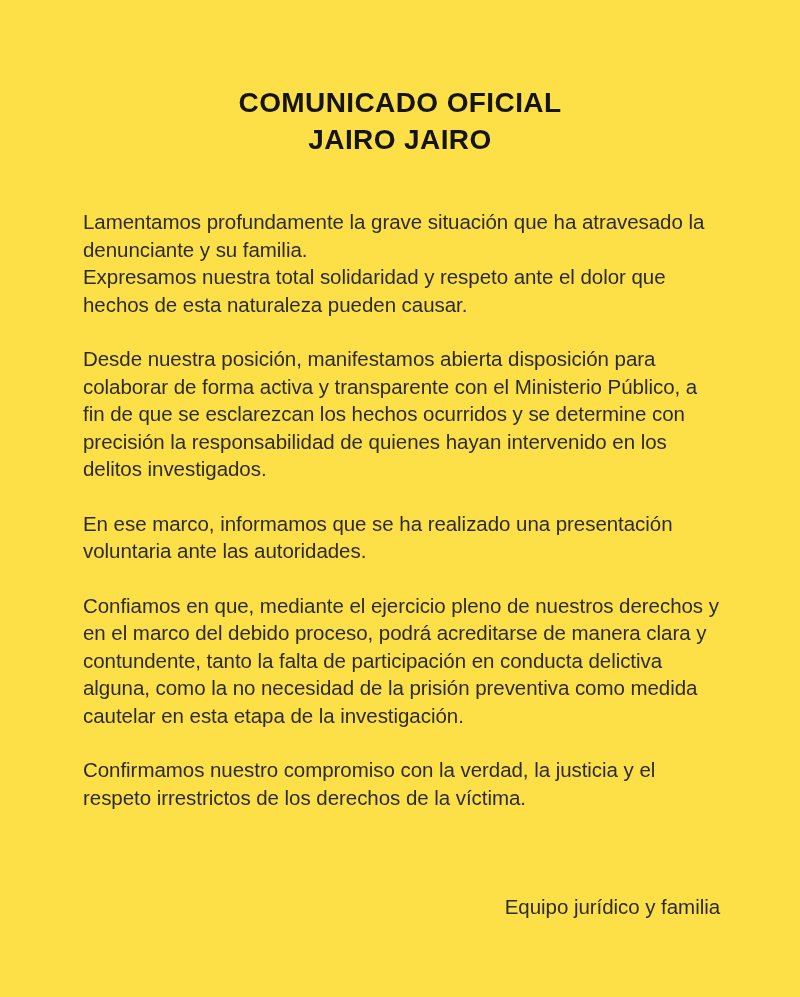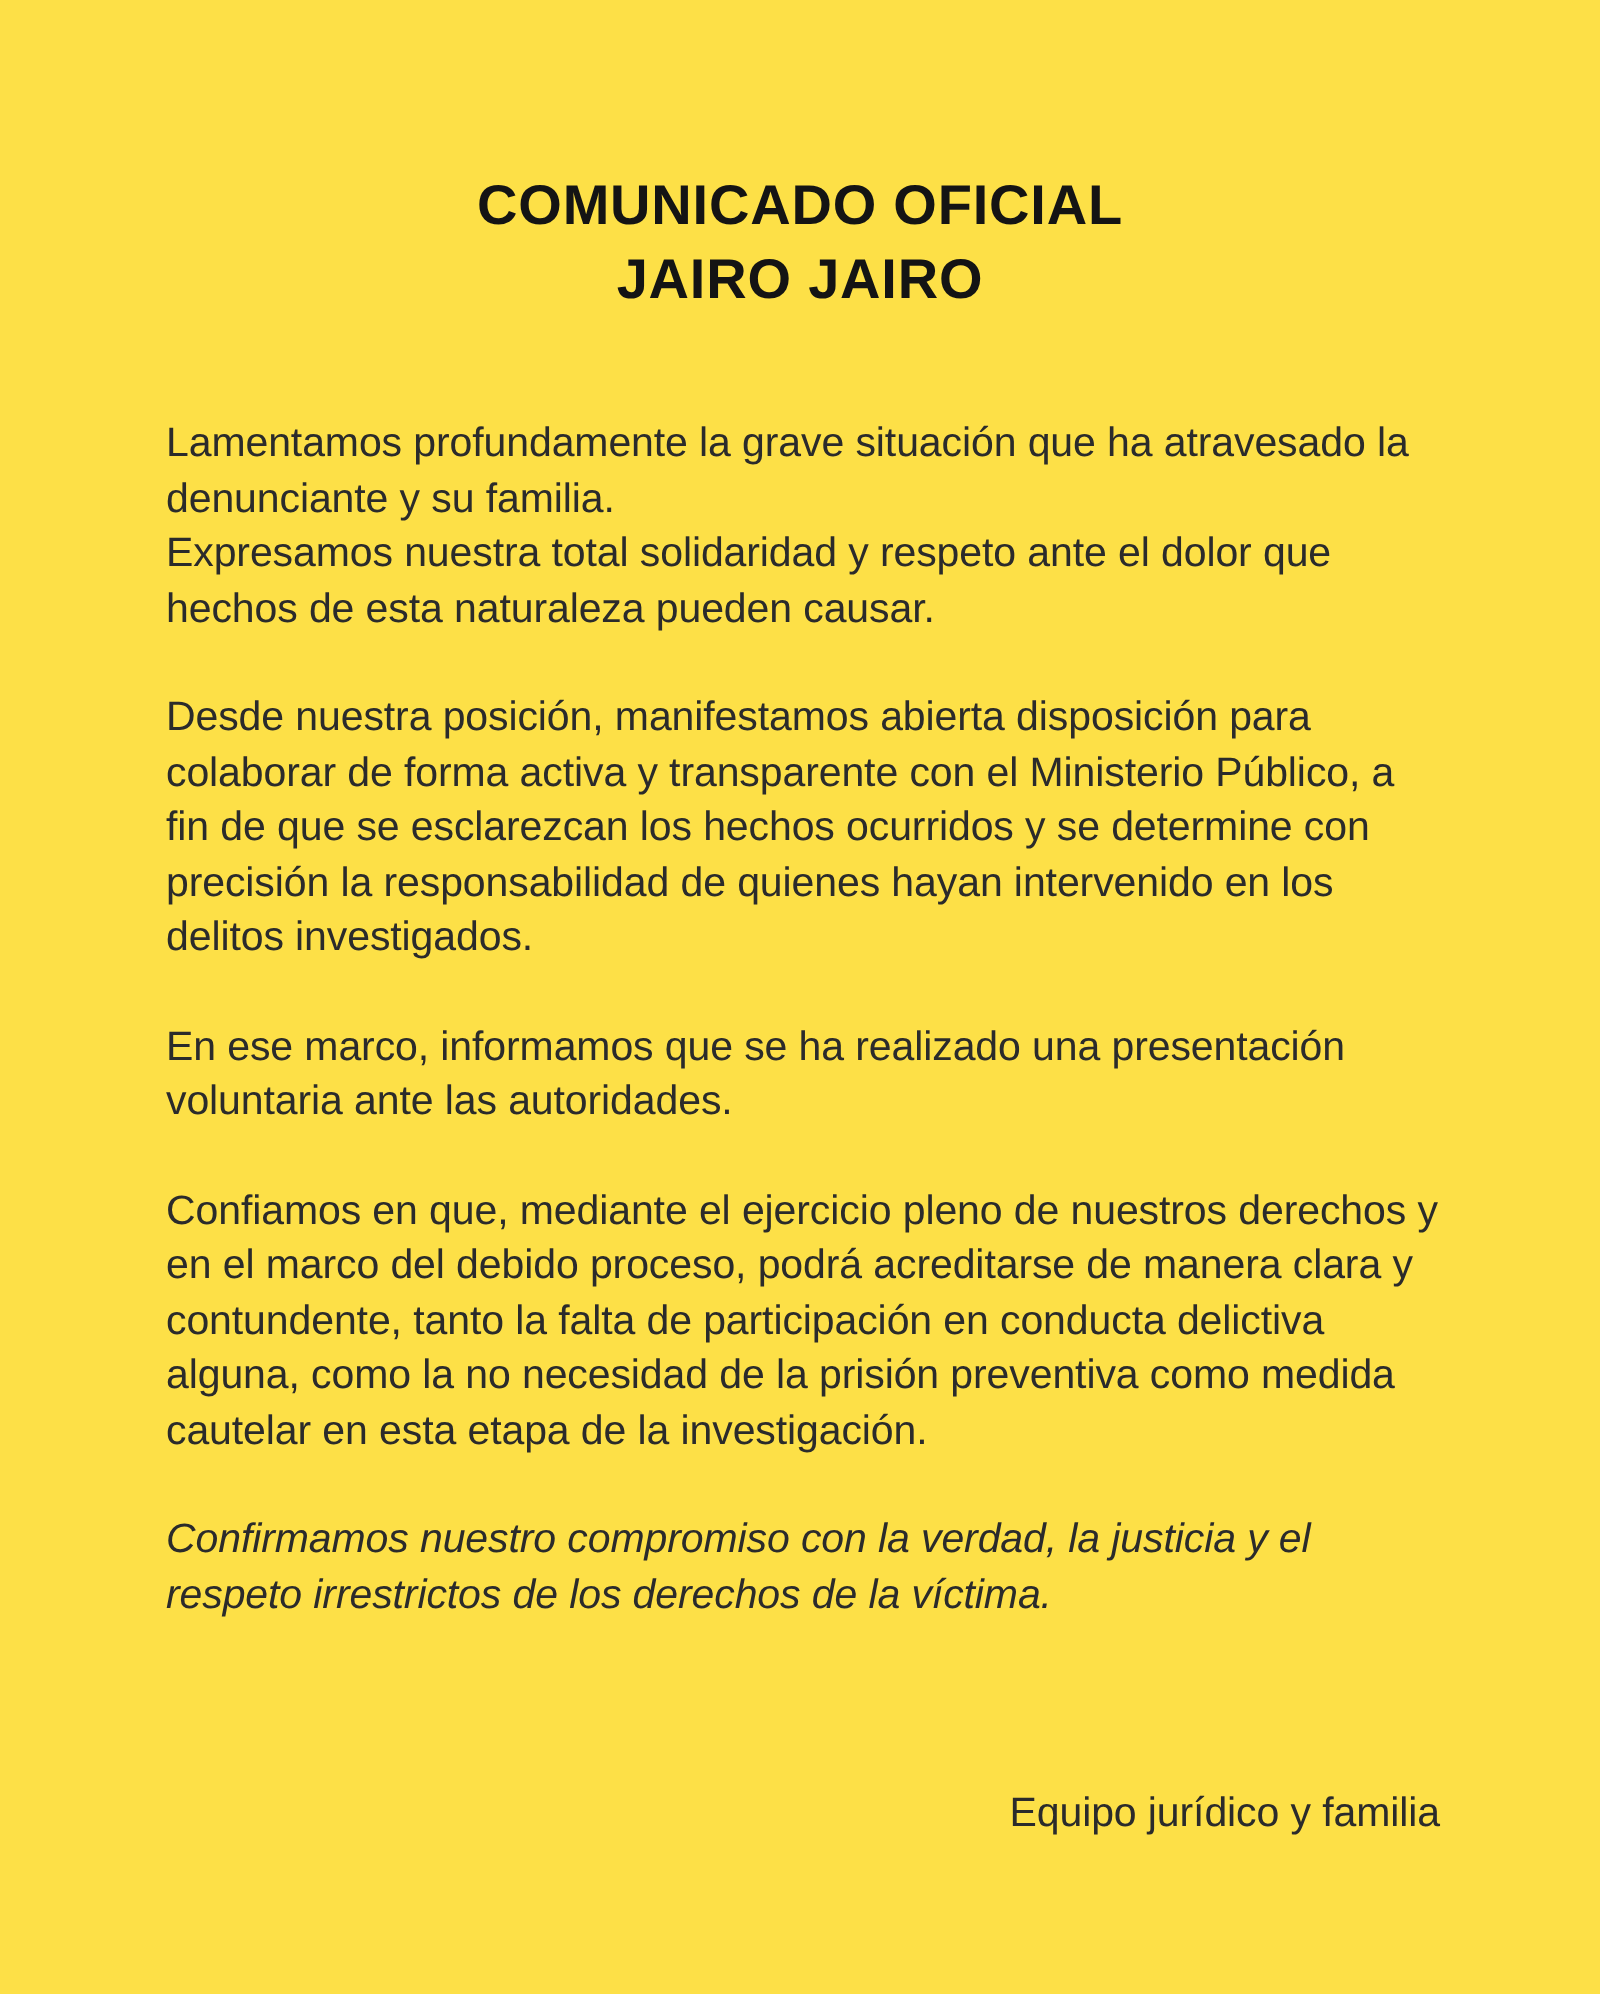--- a/index.html
+++ b/index.html
@@ -58,21 +58,20 @@
     font-weight: normal;
     line-height: 27.5px;
     color: #2b2b2b;
     text-align: left;
     white-space: pre-line;
     letter-spacing: -0.05px;
   }
 
   .statement-paragraph:last-child {
     margin-bottom: 0;
-    font-style: italic;
   }
 
   .statement-signature {
     position: absolute;
     left: 83px;
     top: 893px;
     width: 637px;
     text-align: right;
     font-family: "Liberation Sans", sans-serif;
     font-size: 20.5px;

